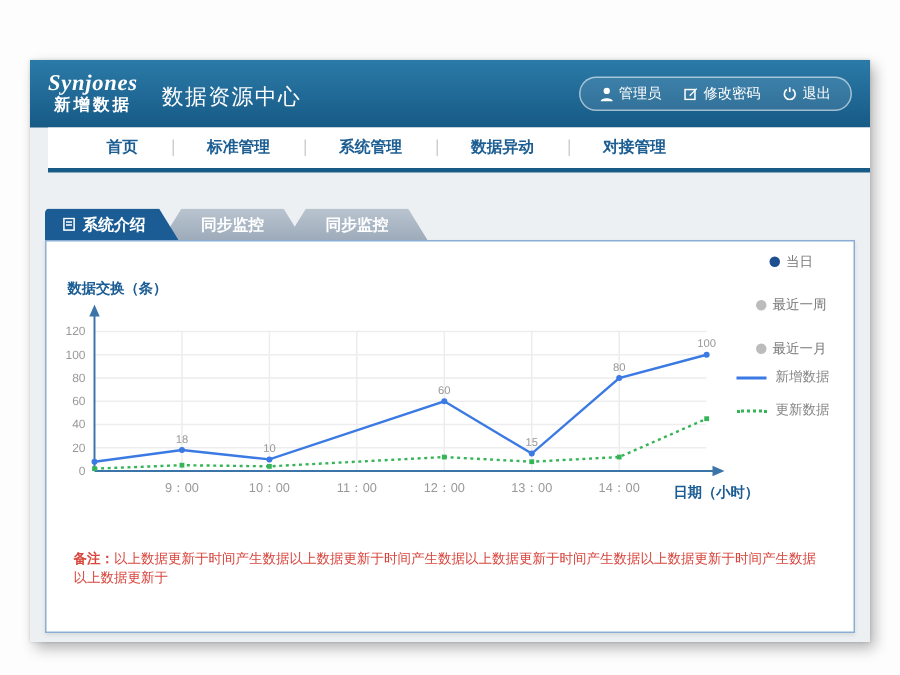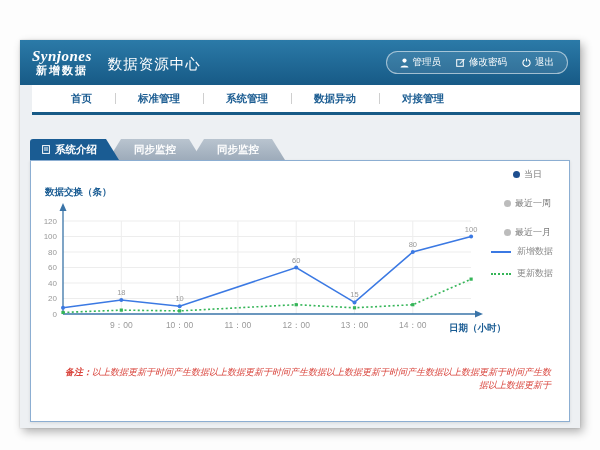--- a/index.html
+++ b/index.html
@@ -42,22 +42,22 @@
   
   .panel { position:relative; margin:0 10px; height:262px; background:#fff;
            border:1px solid #8caed2; box-shadow:0 1px 3px rgba(0,0,0,0.10); }
   .radios { position:absolute; top:7px; right:18px; display:flex; gap:16px; align-items:center;flex-direction:column; }
   .radio { display:flex; align-items:center; gap:4px; font-size:9px; color:#777; cursor:pointer; }
   .radio .dot { width:7px; height:7px; border-radius:50%; }
   .chart-wrap { position:absolute; inset:0; }
   .legend { position:absolute; right:16px; top:84px; display:flex; flex-direction:column; gap:9px; }
   .legend-row { display:flex; align-items:center; gap:6px; font-size:9px; color:#888; cursor:pointer; }
   .legend-row .sw { width:20px; height:0; }
-  .note { position:absolute; left:12px; right:0; top:205px; text-align:right; font-size:9px;
-          color:#d9453d; padding:0 18px;font-style:italic; }
+  .note { position:absolute; left:0; right:0; top:205px; text-align:left; font-size:9px;
+          color:#d9453d; padding:0 18px; }
   .note b { font-weight:bold; }
 </style>
 </head>
 <body>
 
 <div class="app">
 
   <div class="hdr">
     <div class="logo">
       <div class="l1">Synjones</div>

